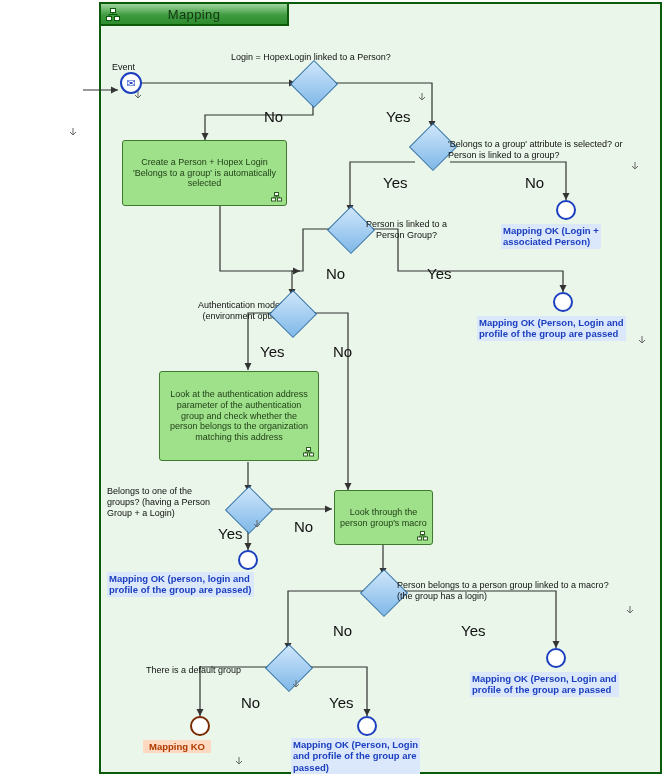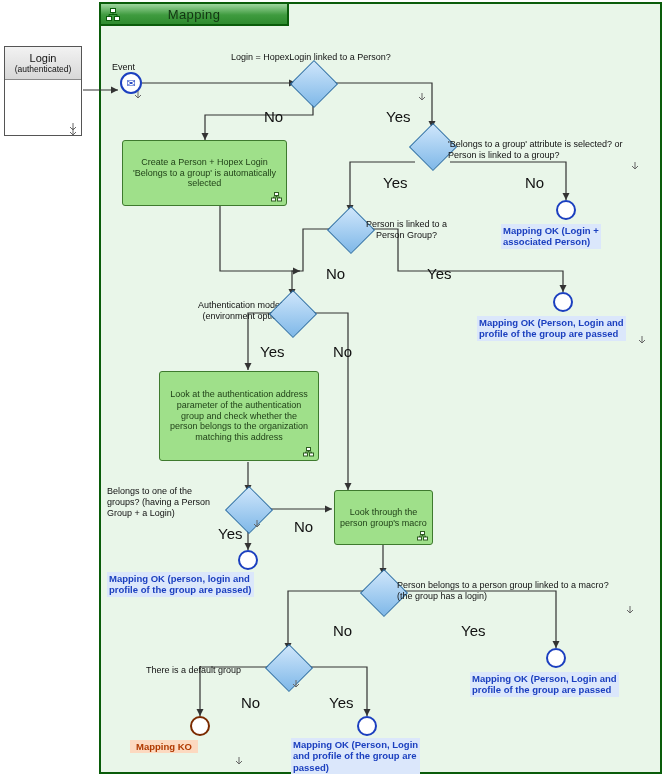--- a/index.html
+++ b/index.html
@@ -110,29 +110,20 @@
       <path d="M399,591 H556 V648"></path>
 
       <path d="M366,591 H288 V650"></path>
 
       <path d="M272,667 H200 V716"></path>
 
       <path d="M304,667 H367 V716"></path>
     </g>
   </svg>
 
-  <div class="abs" id="loginbox">
-    <div class="cap">
-      <span class="l1">Login</span>
-      <span class="l2">(authenticated)</span>
-    </div>
-    <svg class="corner" viewBox="0 0 10 10">
-      <path d="M5 0 L5 6 M2 4 L5 7 L8 4" stroke="#666" fill="none"></path>
-    </svg>
-  </div>
 
   <div class="abs" style="left:112px;top:56px;">
     <span class="lbl">Event</span>
   </div>
   <div class="abs startc" style="left:120px;top:72px;">
     <span class="inner">✉</span>
   </div>
   <svg class="abs smallicon" style="left:133px;top:91px;" viewBox="0 0 10 10">
     <path d="M5 0 L5 6 M2 4 L5 7 L8 4" stroke="#666" fill="none"></path>
   </svg>
@@ -256,21 +247,21 @@
   <div class="abs diawrap" style="left:272px;top:651px;">
     <div class="dia"></div>
   </div>
   <svg class="abs smallicon" style="left:291px;top:680px;" viewBox="0 0 10 10">
     <path d="M5 0 L5 6 M2 4 L5 7 L8 4" stroke="#666" fill="none"></path>
   </svg>
   <div class="abs yn" style="left:228px;top:694px;">No</div>
   <div class="abs yn" style="left:316px;top:694px;">Yes</div>
 
   <div class="abs endc" style="left:190px;top:716px;border-color:#7a2a00;"></div>
-  <div class="abs kol" style="left:130px;top:740px;">Mapping KO</div>
+  <div class="abs kol" style="left:143px;top:740px;">Mapping KO</div>
   <svg class="abs smallicon" style="left:234px;top:757px;" viewBox="0 0 10 10">
     <path d="M5 0 L5 6 M2 4 L5 7 L8 4" stroke="#666" fill="none"></path>
   </svg>
 
   <div class="abs endc" style="left:357px;top:716px;"></div>
   <div class="abs okl" style="left:291px;top:738px;">Mapping OK (Person, Login
 and profile of the group are
 passed)</div>
 
   <svg class="abs smallicon" style="left:68px;top:128px;" viewBox="0 0 10 10">

